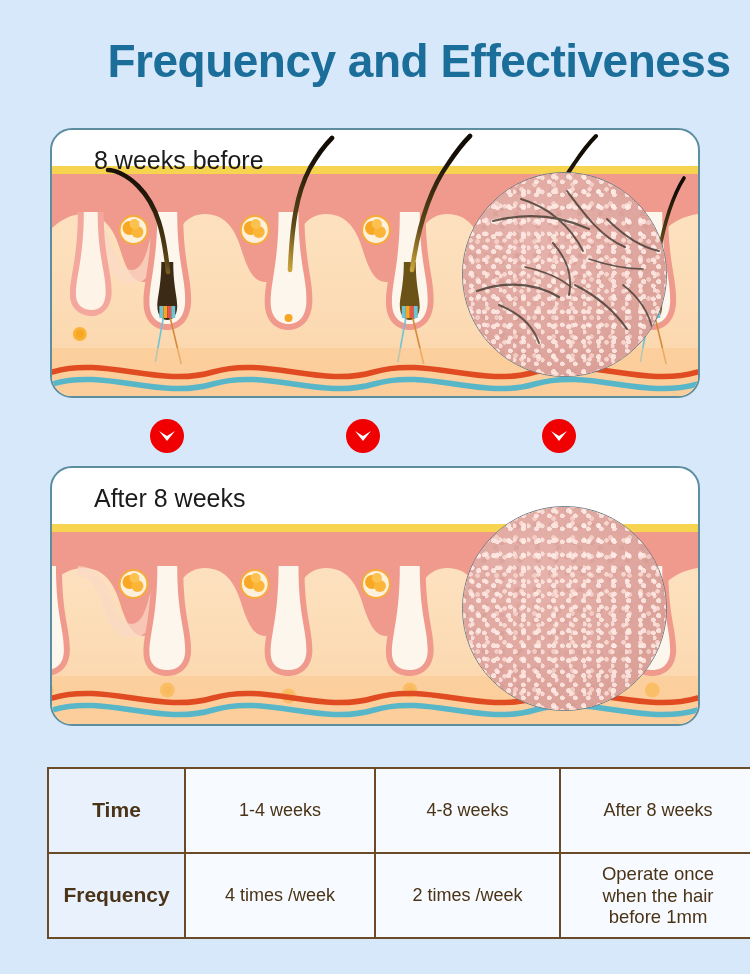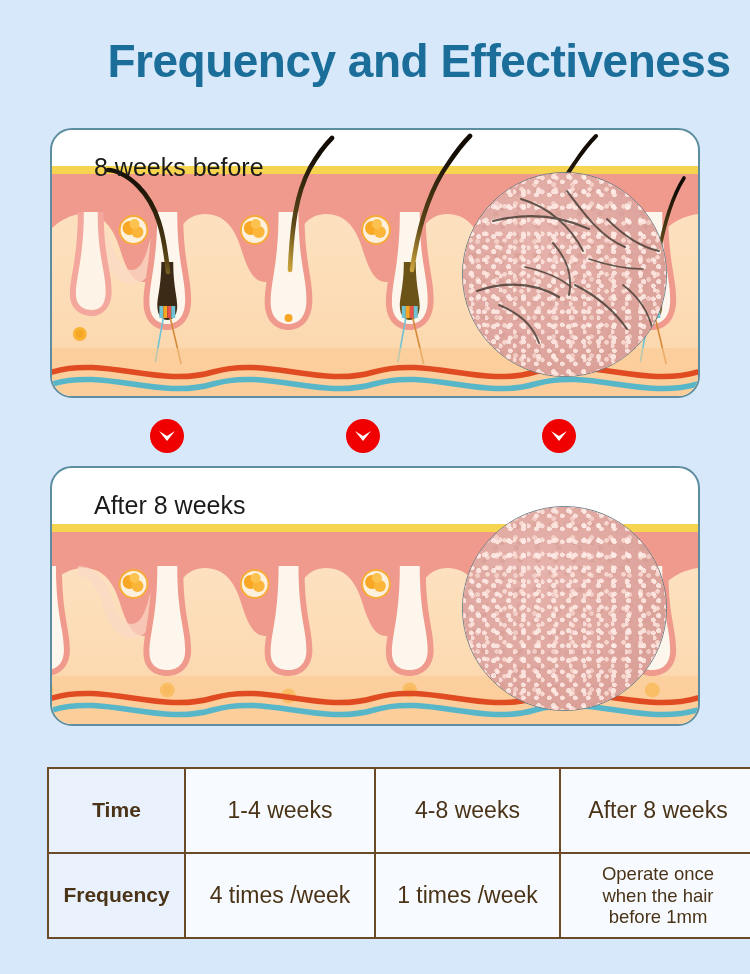--- a/index.html
+++ b/index.html
@@ -43,21 +43,21 @@
     border-radius: 22px;
     overflow: hidden;
     box-sizing: border-box;
   }
   #panel-before { left: 50px; top: 128px; width: 650px; height: 270px; }
   #panel-after  { left: 50px; top: 466px; width: 650px; height: 260px; }
 
   .panel-label {
     position: absolute;
     left: 42px;
-    top: 23px;
+    top: 16px;
     font-family: "Liberation Sans", sans-serif;
     font-size: 25px;
     color: #1b1b1b;
     z-index: 40;
     white-space: nowrap;
   }
 
   .skin-svg {
     position: absolute;
     left: 0;
@@ -128,21 +128,21 @@
     line-height: 1.18;
   }
   #schedule-table tr { height: 85px; }
   .col-head {
     width: 131px;
     background: #e9f2fc;
     font-weight: bold;
     font-size: 21px;
   }
   .cell {
-    font-size: 23px;
+    font-size: 18px;
     background: #f7fbff;
   }
   .cell-multiline { font-size: 18.5px; margin-left: 20px; }
   .col-a { width: 184px; }
   .col-b { width: 179px; margin-top: 36px; }
   .col-c { width: 190px; }
 </style>
 </head>
 <body>
 
@@ -465,21 +465,21 @@
     <tbody>
       <tr>
         <td class="col-head">Time</td>
         <td class="cell col-a">1-4 weeks</td>
         <td class="cell col-b">4-8 weeks</td>
         <td class="cell col-c">After 8 weeks</td>
       </tr>
       <tr>
         <td class="col-head">Frequency</td>
         <td class="cell col-a">4 times /week</td>
-        <td class="cell col-b">1 times /week</td>
+        <td class="cell col-b">2 times /week</td>
         <td class="cell cell-multiline col-c">
           <div>Operate once</div>
           <div>when the hair</div>
           <div>before 1mm</div>
         </td>
       </tr>
     </tbody>
   </table>
 
 </div>

